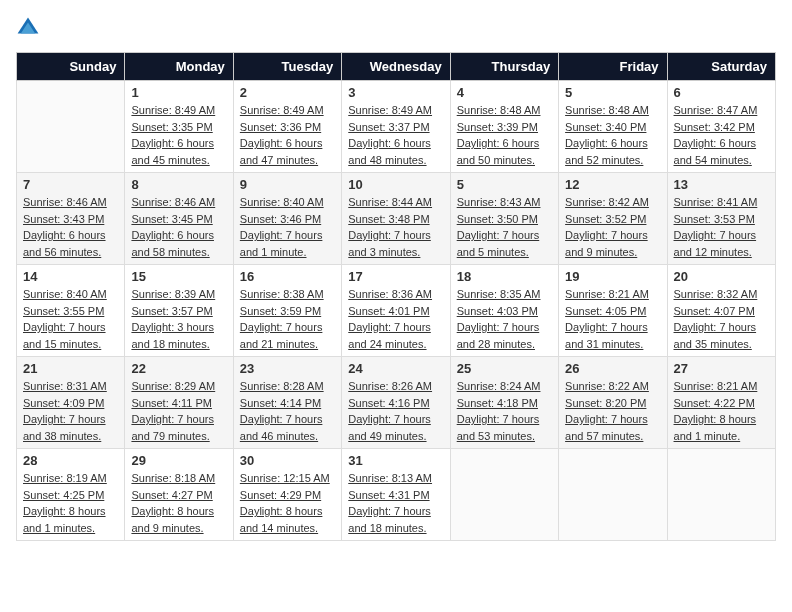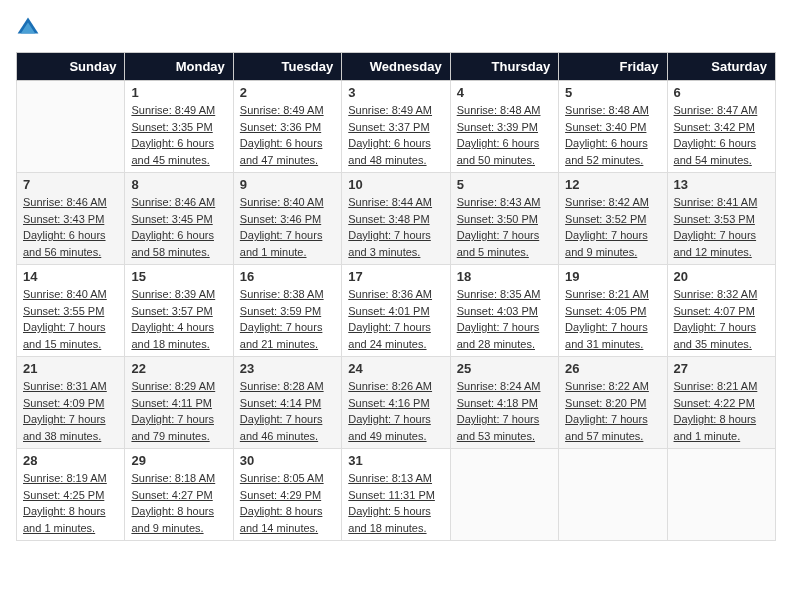--- a/index.html
+++ b/index.html
@@ -235,21 +235,21 @@
           <span>Sunrise: 8:40 AM</span><br>
           <span>Sunset: 3:55 PM</span><br>
           <span>Daylight: 7 hours and 15 minutes.</span>
         </div>
       </td>
         <td>
         <span class="day-number">15</span>
         <div class="day-info">
           <span>Sunrise: 8:39 AM</span><br>
           <span>Sunset: 3:57 PM</span><br>
-          <span>Daylight: 4 hours and 18 minutes.</span>
+          <span>Daylight: 3 hours and 18 minutes.</span>
         </div>
       </td>
         <td>
         <span class="day-number">16</span>
         <div class="day-info">
           <span>Sunrise: 8:38 AM</span><br>
           <span>Sunset: 3:59 PM</span><br>
           <span>Daylight: 7 hours and 21 minutes.</span>
         </div>
       </td>
@@ -357,31 +357,31 @@
         <span class="day-number">29</span>
         <div class="day-info">
           <span>Sunrise: 8:18 AM</span><br>
           <span>Sunset: 4:27 PM</span><br>
           <span>Daylight: 8 hours and 9 minutes.</span>
         </div>
       </td>
         <td>
         <span class="day-number">30</span>
         <div class="day-info">
-          <span>Sunrise: 8:05 AM</span><br>
+          <span>Sunrise: 12:15 AM</span><br>
           <span>Sunset: 4:29 PM</span><br>
           <span>Daylight: 8 hours and 14 minutes.</span>
         </div>
       </td>
         <td>
         <span class="day-number">31</span>
         <div class="day-info">
           <span>Sunrise: 8:13 AM</span><br>
-          <span>Sunset: 11:31 PM</span><br>
-          <span>Daylight: 5 hours and 18 minutes.</span>
+          <span>Sunset: 4:31 PM</span><br>
+          <span>Daylight: 7 hours and 18 minutes.</span>
         </div>
       </td>
         <td class="empty-cell"></td>
         <td class="empty-cell"></td>
         <td class="empty-cell"></td>
       </tr>
     </tbody>
 </table>
 
 </body></html>

